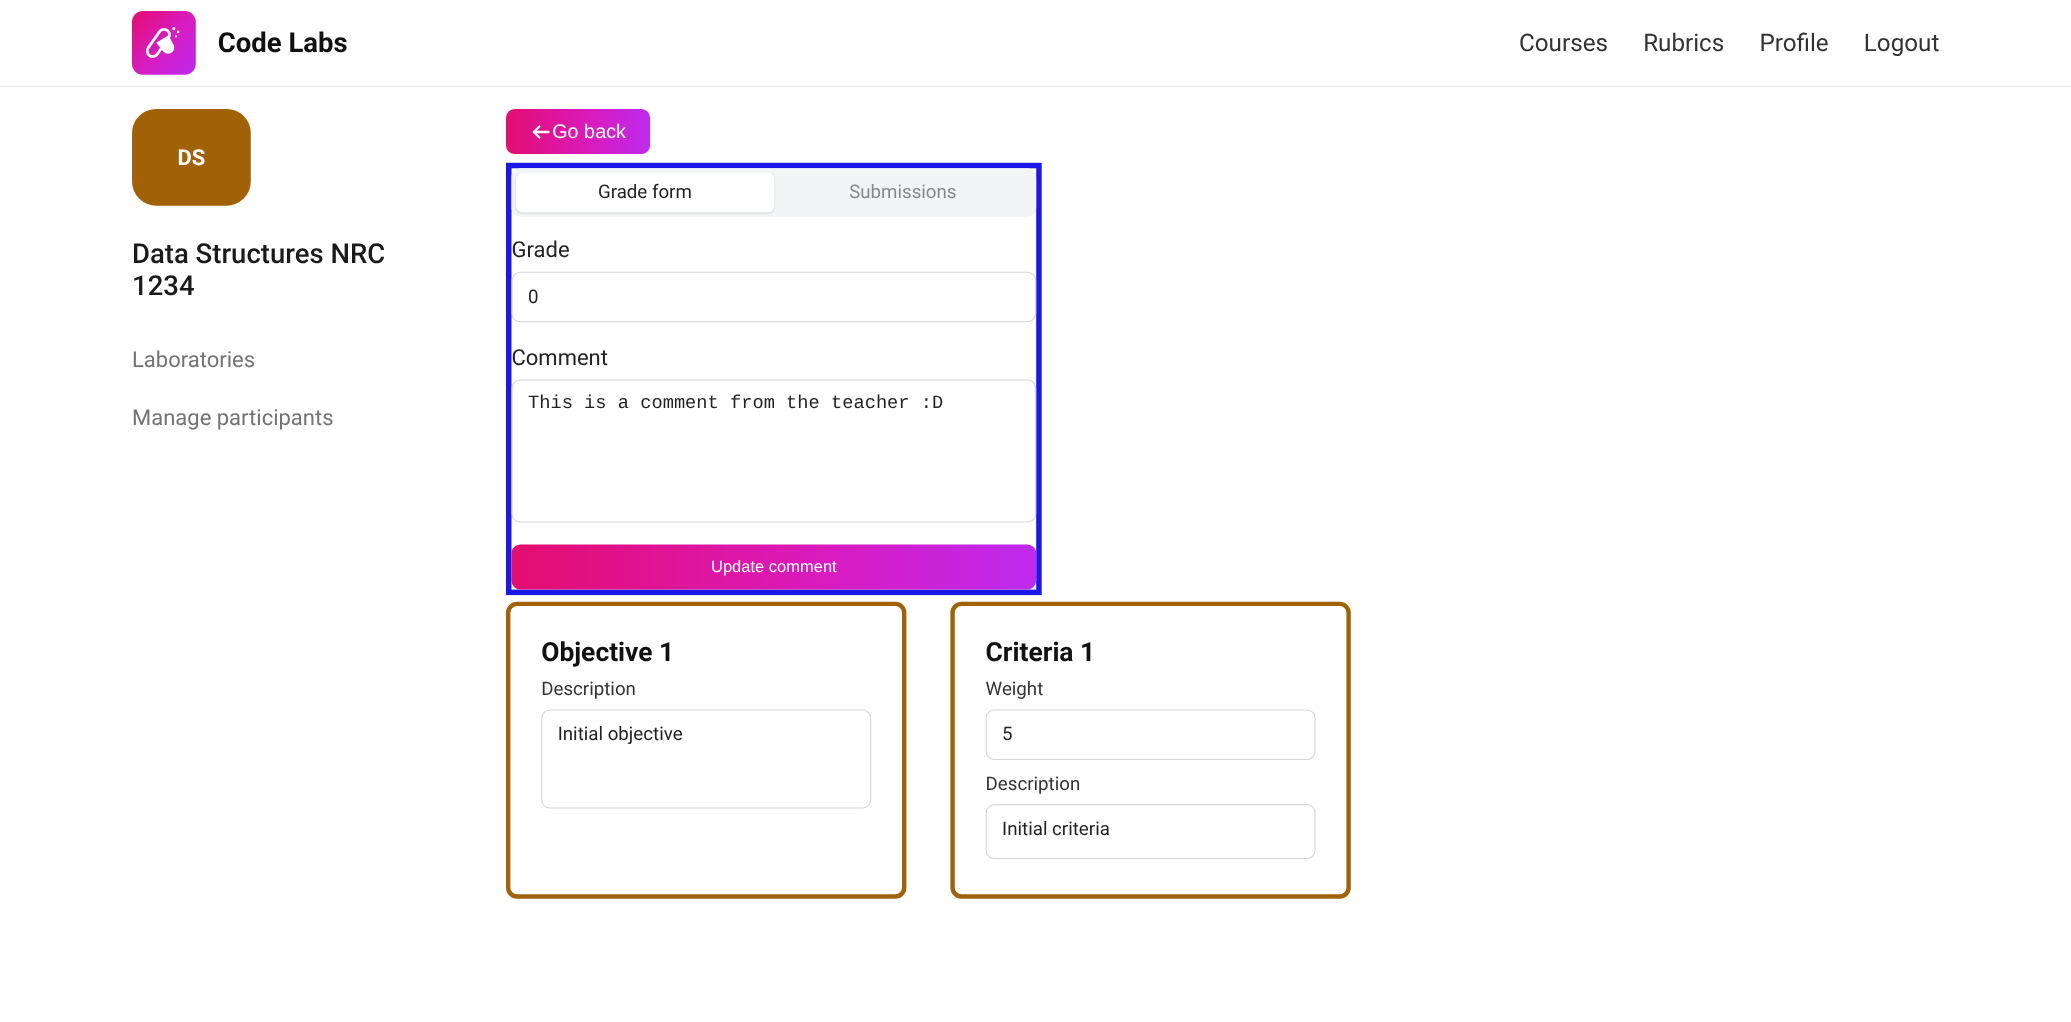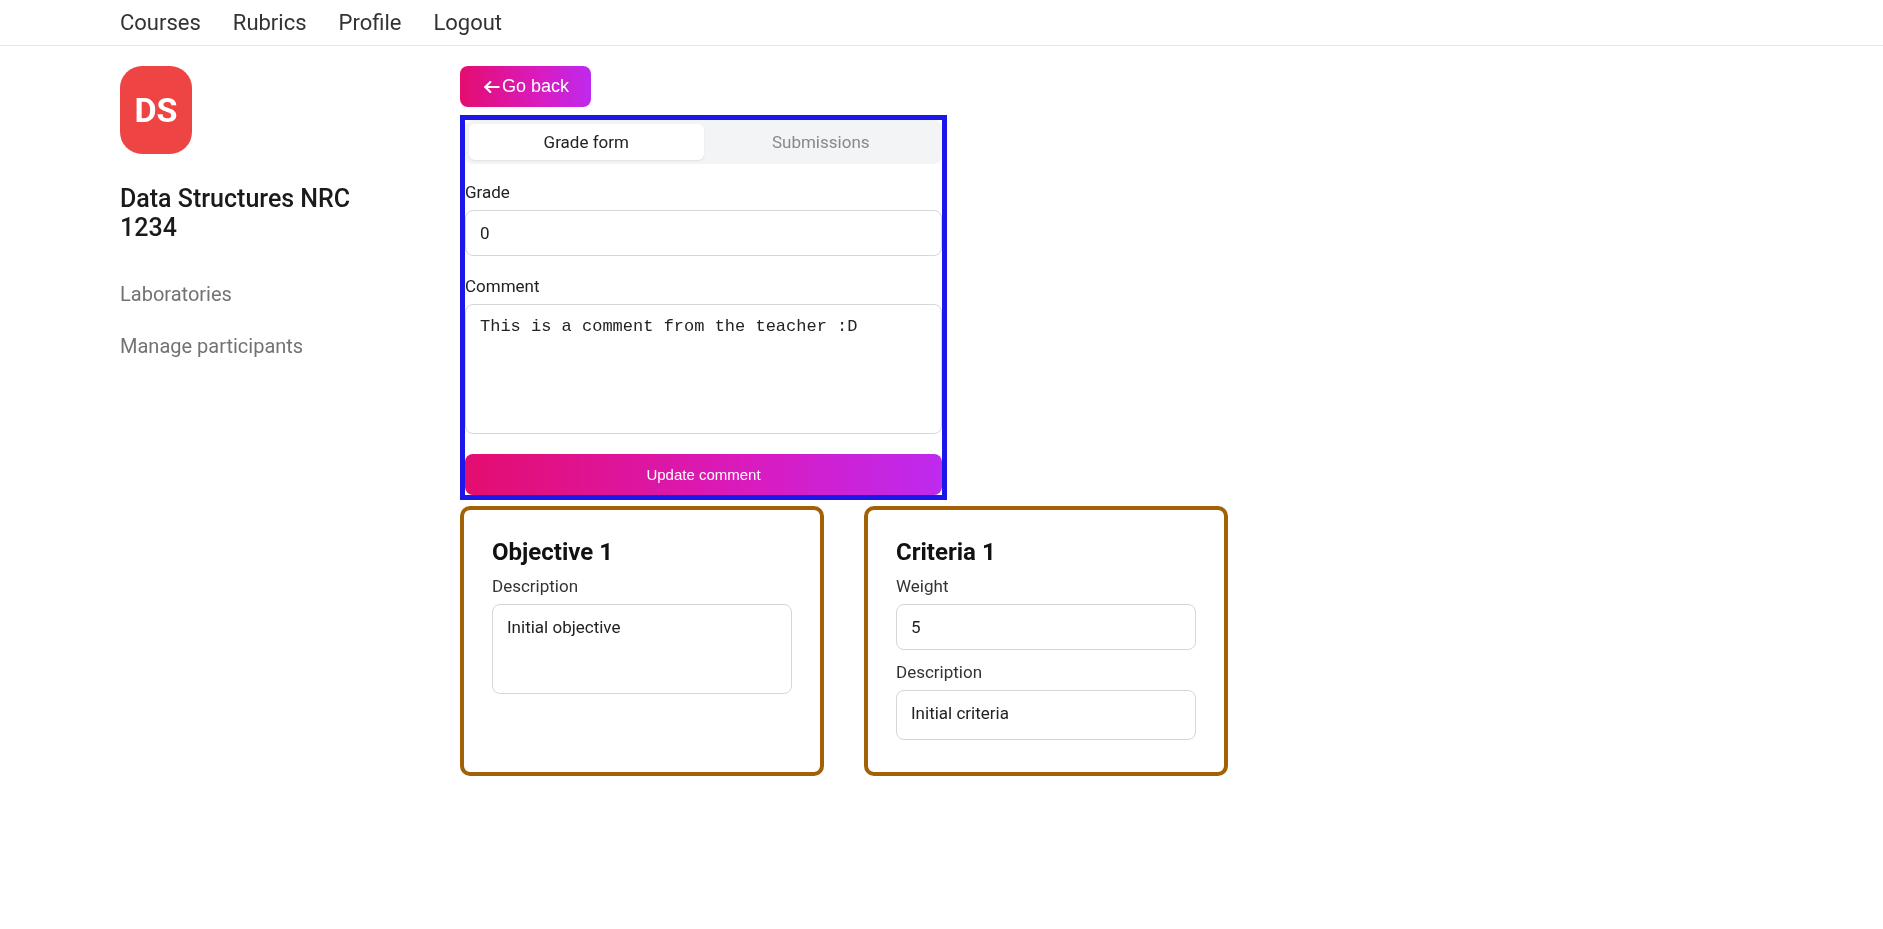--- a/index.html
+++ b/index.html
@@ -56,29 +56,29 @@
     .content {
       display: flex;
       padding: 20px 120px;
       gap: 50px;
     }
     .sidebar {
       width: 290px;
       flex-shrink: 0;
     }
     .course-badge {
-      width: 72px;
+      width: 108px;
       height: 88px;
       border-radius: 22px;
-      background: #ef4444;
+      background: #a16207;
       display: flex;
       align-items: center;
       justify-content: center;
       color: #fff;
-      font-size: 34px;
+      font-size: 20px;
       font-weight: 700;
       margin-bottom: 30px;
     }
     .course-title {
       font-size: 25px;
       font-weight: 500;
       color: #1a1a1a;
       margin-bottom: 40px;
     }
     .sidebar-link {
@@ -130,21 +130,21 @@
       font-size: 17px;
       cursor: pointer;
       color: #888;
     }
     .tab.active {
       background: #fff;
       color: #222;
       box-shadow: 0 1px 2px rgba(0,0,0,0.08);
     }
     .form-label {
-      font-size: 17px;
+      font-size: 20px;
       color: #222;
       margin-bottom: 8px;
       display: block;
     }
     .input-field {
       width: 100%;
       border: 1px solid #d6d6d6;
       border-radius: 8px;
       padding: 12px 14px;
       font-size: 17px;
@@ -216,20 +216,32 @@
       color: #222;
       font-family: inherit;
       resize: none;
       height: 90px;
     }
   </style>
 </head>
 <body>
 
 <header class="header">
+  <div class="header-left">
+    <div class="logo">
+      <svg viewBox="0 0 40 40" fill="none">
+        <rect x="10" y="6" width="10" height="28" rx="5" transform="rotate(35 15 20)" fill="none" stroke="#fff" stroke-width="2.5"></rect>
+        <path d="M 13 20 L 24 13 L 28 20 A 5 5 0 0 1 20 28 Z" transform="rotate(2 20 20)" fill="#fff"></path>
+        <circle cx="29" cy="7" r="1.5" fill="#fff"></circle>
+        <circle cx="33" cy="10" r="1.2" fill="#fff"></circle>
+        <circle cx="31" cy="14" r="1" fill="#fff"></circle>
+      </svg>
+    </div>
+    <span class="brand">Code Labs</span>
+  </div>
   <nav class="nav">
     <a>Courses</a>
     <a>Rubrics</a>
     <a>Profile</a>
     <a>Logout</a>
   </nav>
 </header>
 
 <div class="content">
   <aside class="sidebar">

